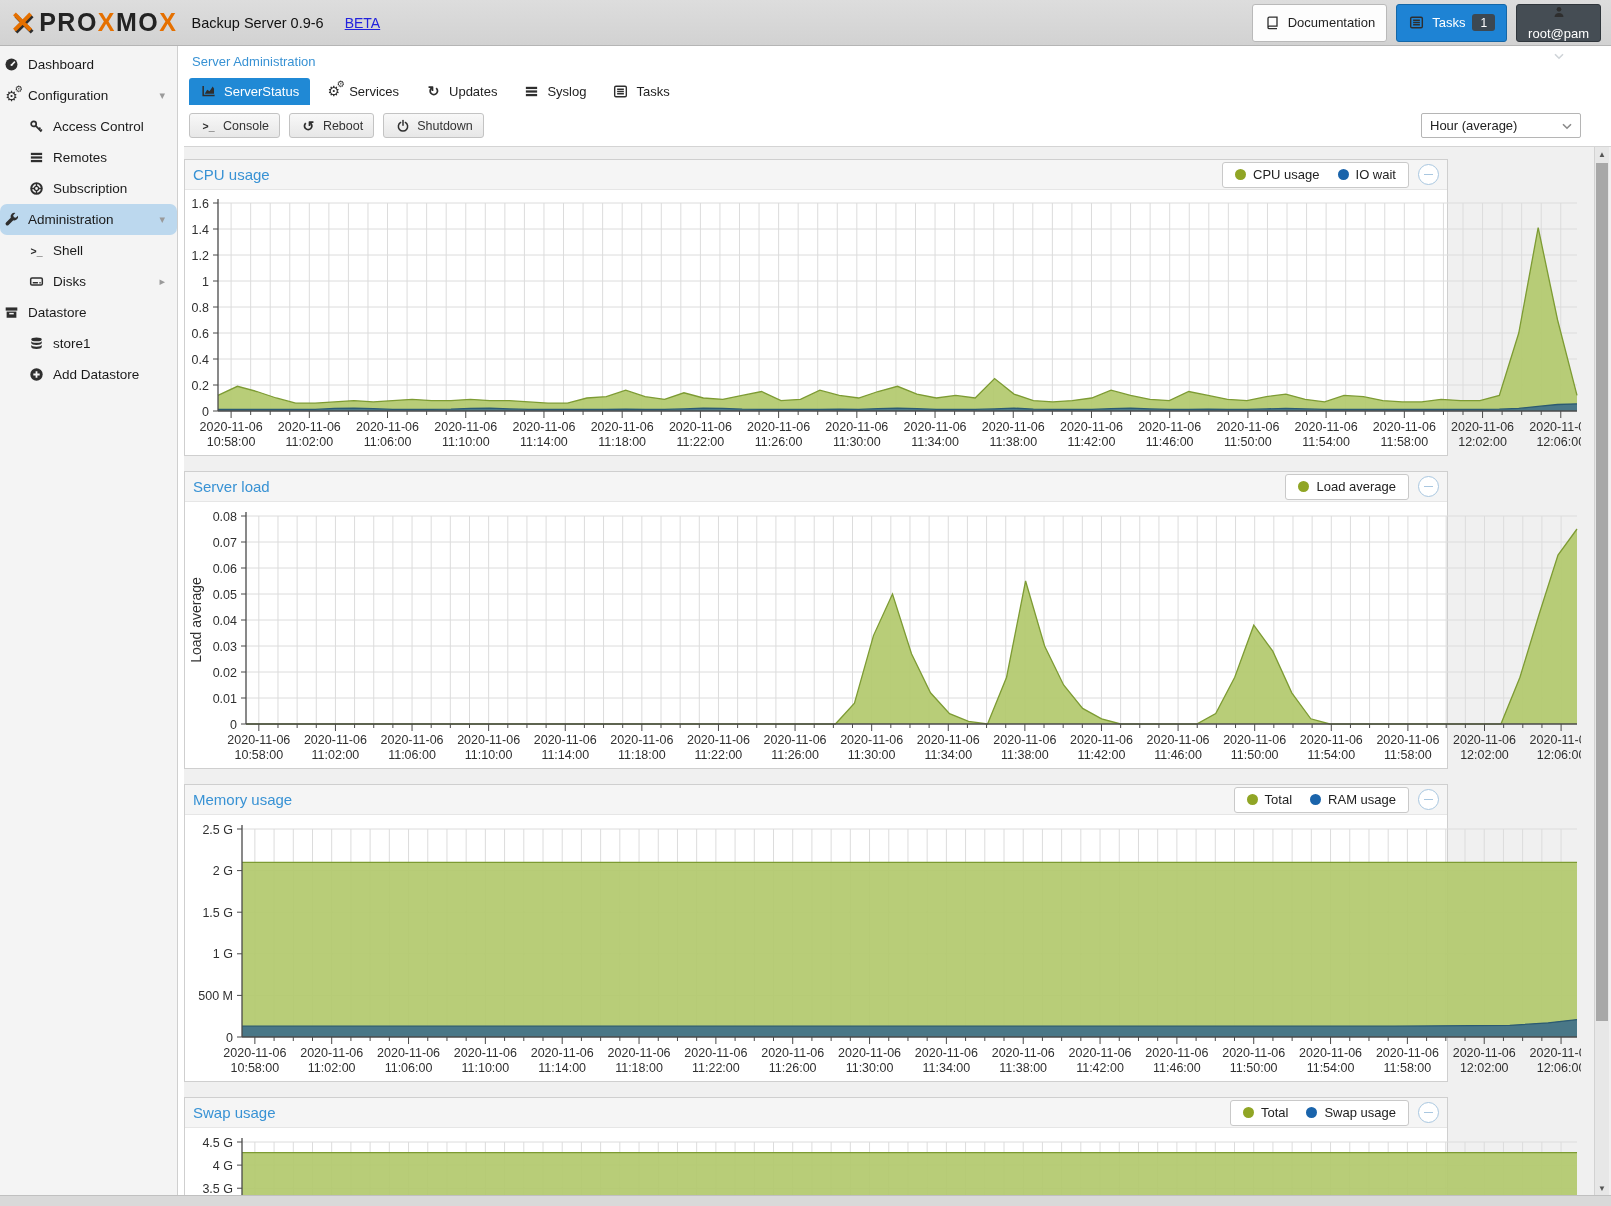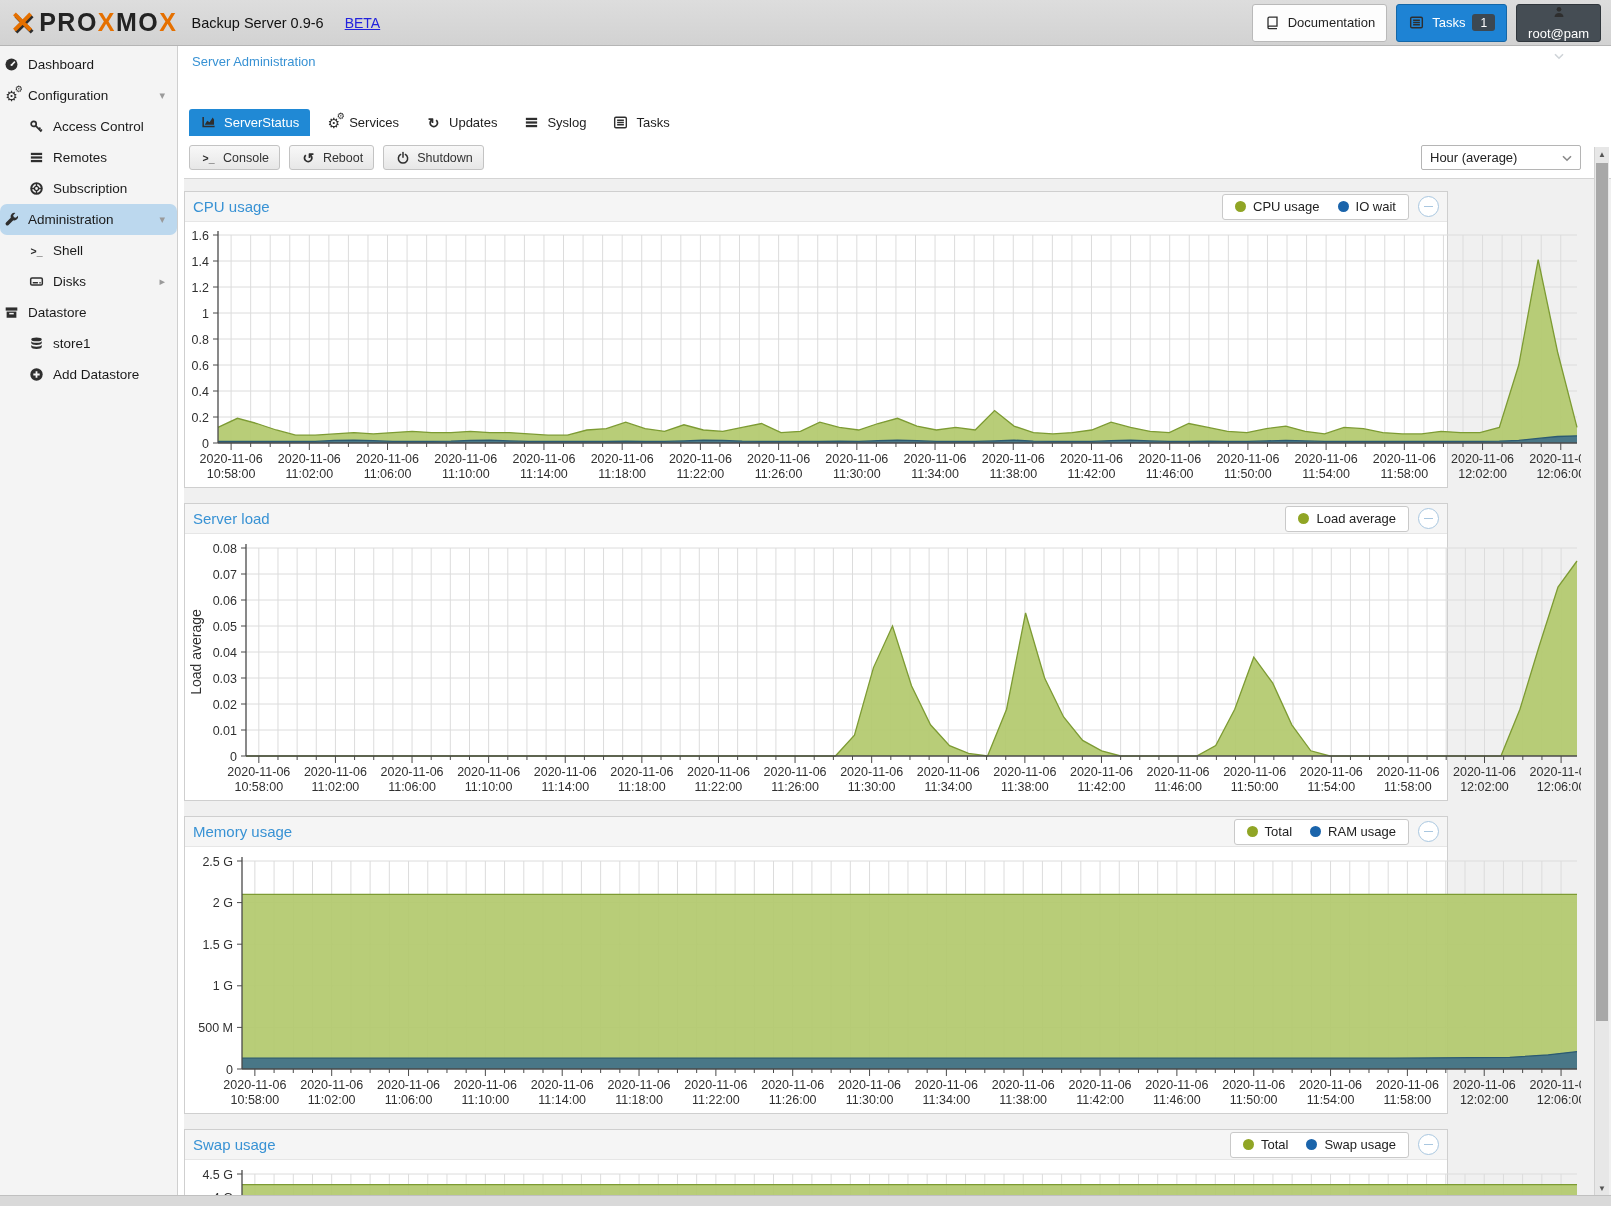--- a/index.html
+++ b/index.html
@@ -32,21 +32,21 @@
   .side-item.lvl1{padding-left:28px;}
   .side-item.selected{background:#bcd8ee;border-radius:7px;}
   .icn{width:17px;display:inline-flex;justify-content:center;align-items:center;color:#2e2e2e;flex:none;}
   .caret{margin-left:auto;margin-right:12px;color:#9a9a9a;font-size:11px;}
   .txticon{font-weight:700;font-size:10.5px;}
   .gear-wrap{font-size:14px;position:relative;line-height:1;}
   .gear-small{font-size:9px;position:absolute;top:-4px;right:-5px;}
 
   .main{flex:1;position:relative;box-sizing:border-box;padding-left:6px;}
   .page-title{margin:8px 0 0 8px;height:23px;font-size:13px;color:#3892d4;}
-  .tabbar{display:flex;gap:4px;margin-left:5px;height:28px;align-items:flex-start;margin-top:32px;}
+  .tabbar{display:flex;gap:4px;margin-left:5px;height:28px;align-items:center;}
   .tab{height:27px;padding:0 11px;display:flex;align-items:center;gap:7px;font-size:13px;color:#222;
        border-radius:3px 3px 0 0;cursor:pointer;}
   .tab.active{background:#2089d5;color:#fff;}
   .toolbar{display:flex;align-items:center;height:41px;border-bottom:1px solid #d4d4d4;padding-left:5px;}
   .tbtn{height:25px;padding:0 10px;background:linear-gradient(#f8f8f8,#e7e7e7);border:1px solid #c3c3c3;
         border-radius:3px;font-size:12.5px;display:flex;align-items:center;gap:6px;margin-right:9px;color:#333;cursor:pointer;}
   .combo{margin-left:auto;margin-right:30px;width:160px;height:25px;background:#fff;border:1px solid #b5b5b5;
          border-radius:2px;display:flex;align-items:center;padding:0 8px;font-size:13px;color:#222;
          box-sizing:border-box;cursor:pointer;}
   .combo .chev{margin-left:auto;color:#8a8a8a;}

